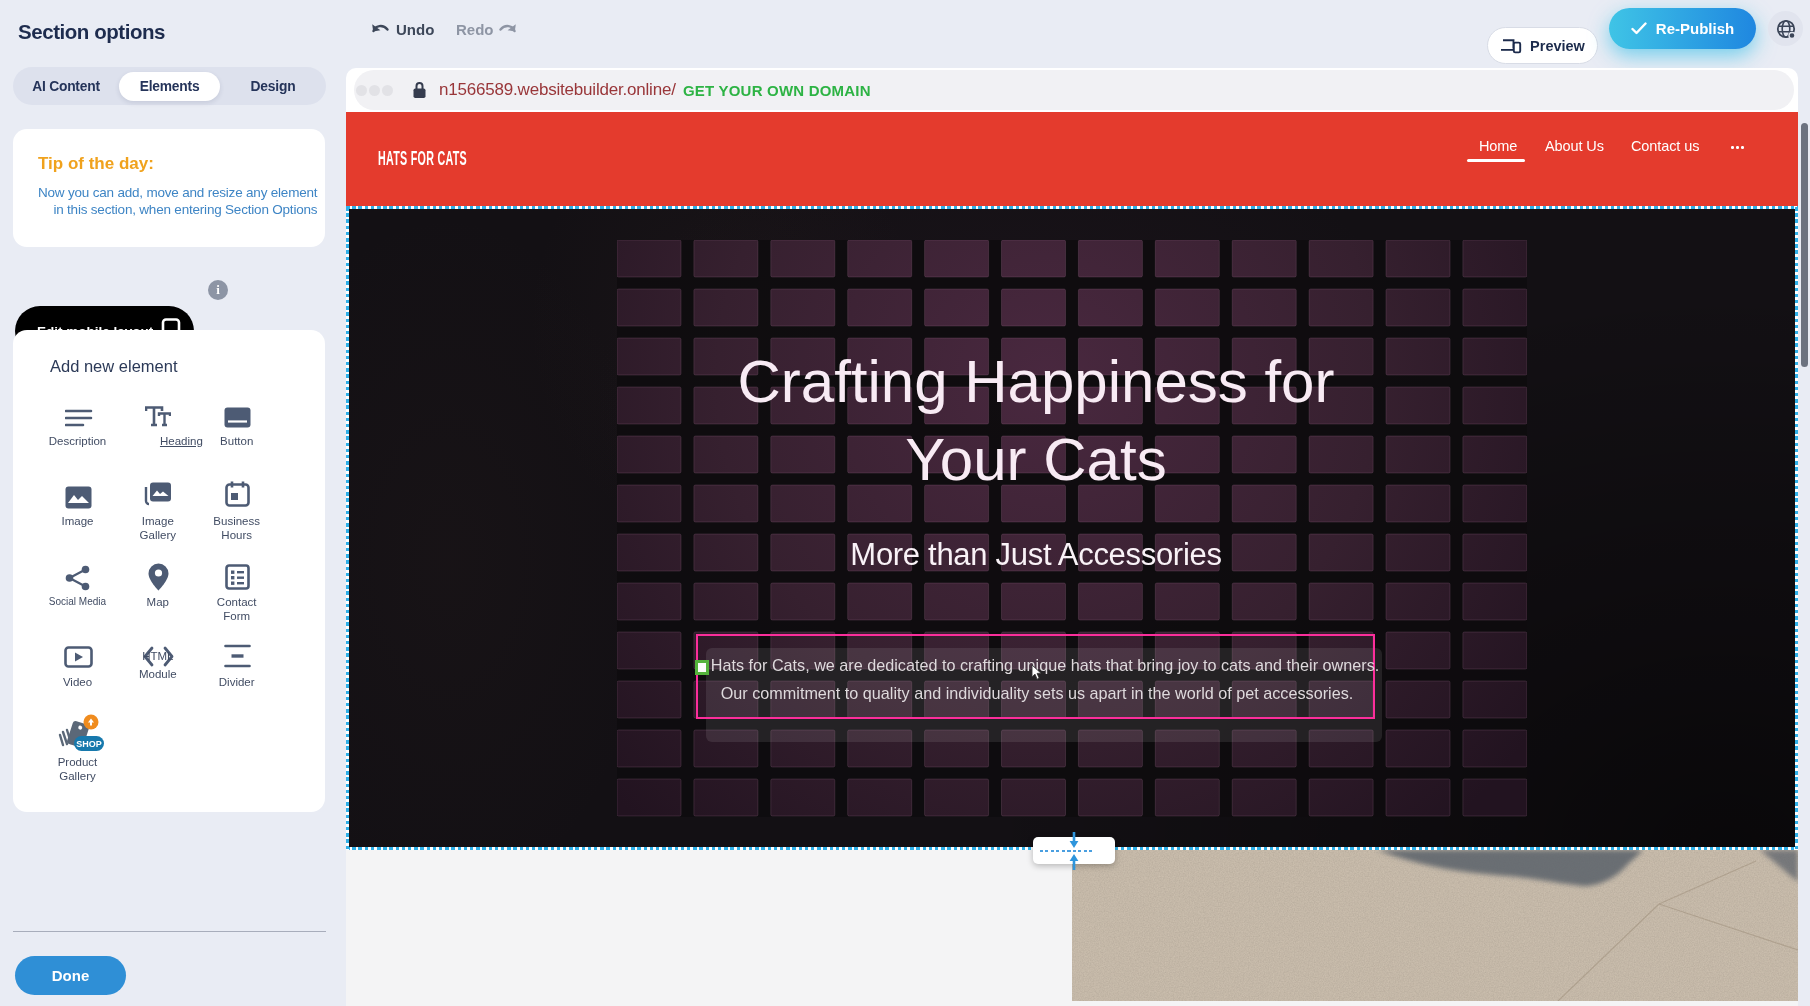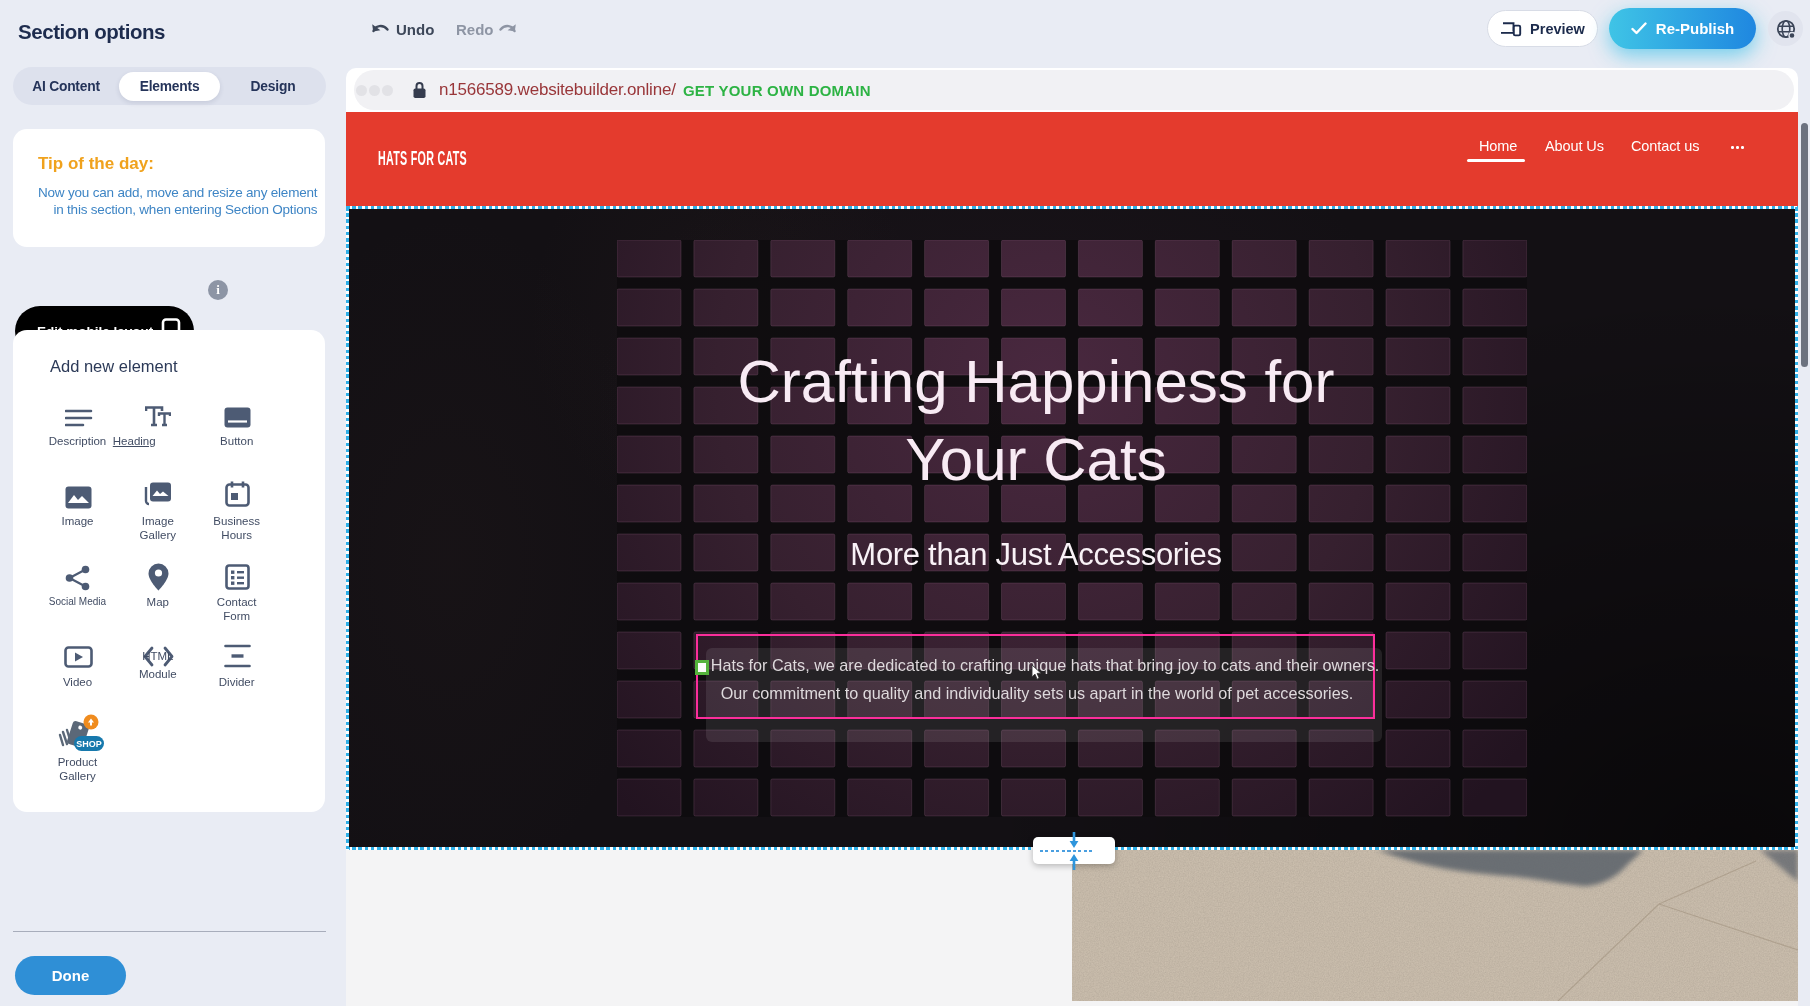--- a/index.html
+++ b/index.html
@@ -16,21 +16,21 @@
   <path d="M2.5 10 C4 4.5, 12 3, 16.5 8.5" fill="none" stroke="#3d4759" stroke-width="2.4" stroke-linecap="round"></path>
   <path d="M1.2 3.2 L2.2 10.6 L9.4 9.2 Z" fill="#3d4759"></path>
 </svg>
 <div class="abs" style="left:396px;top:21px;font-size:15px;font-weight:bold;color:#3d4759;">Undo</div>
 <div class="abs" style="left:456px;top:21px;font-size:15px;font-weight:bold;color:#8e95a4;">Redo</div>
 <svg class="abs" style="left:497px;top:21px;" width="20" height="14" viewBox="0 0 20 14">
   <path d="M17.5 10 C16 4.5, 8 3, 3.5 8.5" fill="none" stroke="#8e95a4" stroke-width="2.4" stroke-linecap="round"></path>
   <path d="M18.8 3.2 L17.8 10.6 L10.6 9.2 Z" fill="#8e95a4"></path>
 </svg>
 
-<div class="abs" style="left:1487px;top:10px;width:111px;height:37px;background:#fff;border:1px solid #d8dce6;border-radius:19px;display:flex;align-items:center;justify-content:center;gap:8px;">
+<div class="abs" style="left:1487px;top:27px;width:111px;height:37px;background:#fff;border:1px solid #d8dce6;border-radius:19px;display:flex;align-items:center;justify-content:center;gap:8px;">
   <svg width="22" height="16" viewBox="0 0 22 16">
     <path d="M3 2.2 h10.5 v8.3" fill="none" stroke="#1c2b4c" stroke-width="1.9"></path>
     <path d="M1 11 h12.5 v1.8 h-12.5 z" fill="#1c2b4c"></path>
     <rect x="13.8" y="4.6" width="6.4" height="9.8" rx="1.3" fill="#fff" stroke="#1c2b4c" stroke-width="1.9"></rect>
   </svg>
   <span style="font-size:14.5px;font-weight:bold;color:#1c2b4c;">Preview</span>
 </div>
 
 <div class="abs" style="left:1609px;top:8px;width:147px;height:41px;border-radius:21px;background:linear-gradient(90deg,#3fc4e6,#1f87e0);box-shadow:0 7px 20px rgba(53,190,232,.65);display:flex;align-items:center;justify-content:center;gap:9px;">
   <svg width="16" height="13" viewBox="0 0 16 13">
@@ -78,21 +78,21 @@
     </svg>
     <svg class="abs" style="left:144.8px;top:406px" width="26" height="24" viewBox="0 0 26 24">
     <path d="M1 5 V1.5 h16 V5 M9 1.5 V19 M6 19 h6" stroke="#4d5b74" stroke-width="2.6" fill="none"></path>
     <path d="M14 10 V7.5 h11 V10 M19.5 7.5 V19 M17 19 h5" stroke="#4d5b74" stroke-width="2.4" fill="none"></path>
     </svg>
     <svg class="abs" style="left:223.7px;top:407px" width="27" height="21" viewBox="0 0 27 21">
     <rect x="0.5" y="0.5" width="26" height="20" rx="3" fill="#4d5b74"></rect>
     <path d="M4 14.5 h19" stroke="#fff" stroke-width="2.2"></path>
     </svg>
     <div class="abs" style="left:32.5px;top:434px;width:90px;text-align:center;font-size:11.5px;line-height:14px;color:#414c63;">Description</div>
-    <div class="abs" style="left:112.80000000000001px;top:434px;width:90px;text-align:left;font-size:11.5px;line-height:14px;color:#414c63;text-decoration:underline;">Heading</div>
+    <div class="abs" style="left:112.80000000000001px;top:434px;width:90px;text-align:right;font-size:11.5px;line-height:14px;color:#414c63;text-decoration:underline;">Heading</div>
     <div class="abs" style="left:191.7px;top:434px;width:90px;text-align:center;font-size:11.5px;line-height:14px;color:#414c63;">Button</div>
     <svg class="abs" style="left:64.5px;top:486px" width="27" height="23" viewBox="0 0 27 23">
     <rect x="0.5" y="0.5" width="26" height="22" rx="3" fill="#4d5b74"></rect>
     <path d="M3 17 L9 9 L13 14 L17 10 L24 17 Z" fill="#fff"></path>
     </svg>
     <svg class="abs" style="left:143.8px;top:482px" width="28" height="27" viewBox="0 0 28 27">
     <path d="M5 22 a3 3 0 0 1 -3-3 V5" fill="none" stroke="#4d5b74" stroke-width="2.4"></path>
     <rect x="6" y="0.5" width="21" height="19" rx="3" fill="#4d5b74"></rect>
     <path d="M8.5 14 L13 8.5 L16 12 L19 9.5 L24.5 14 Z" fill="#fff"></path>
     </svg>

